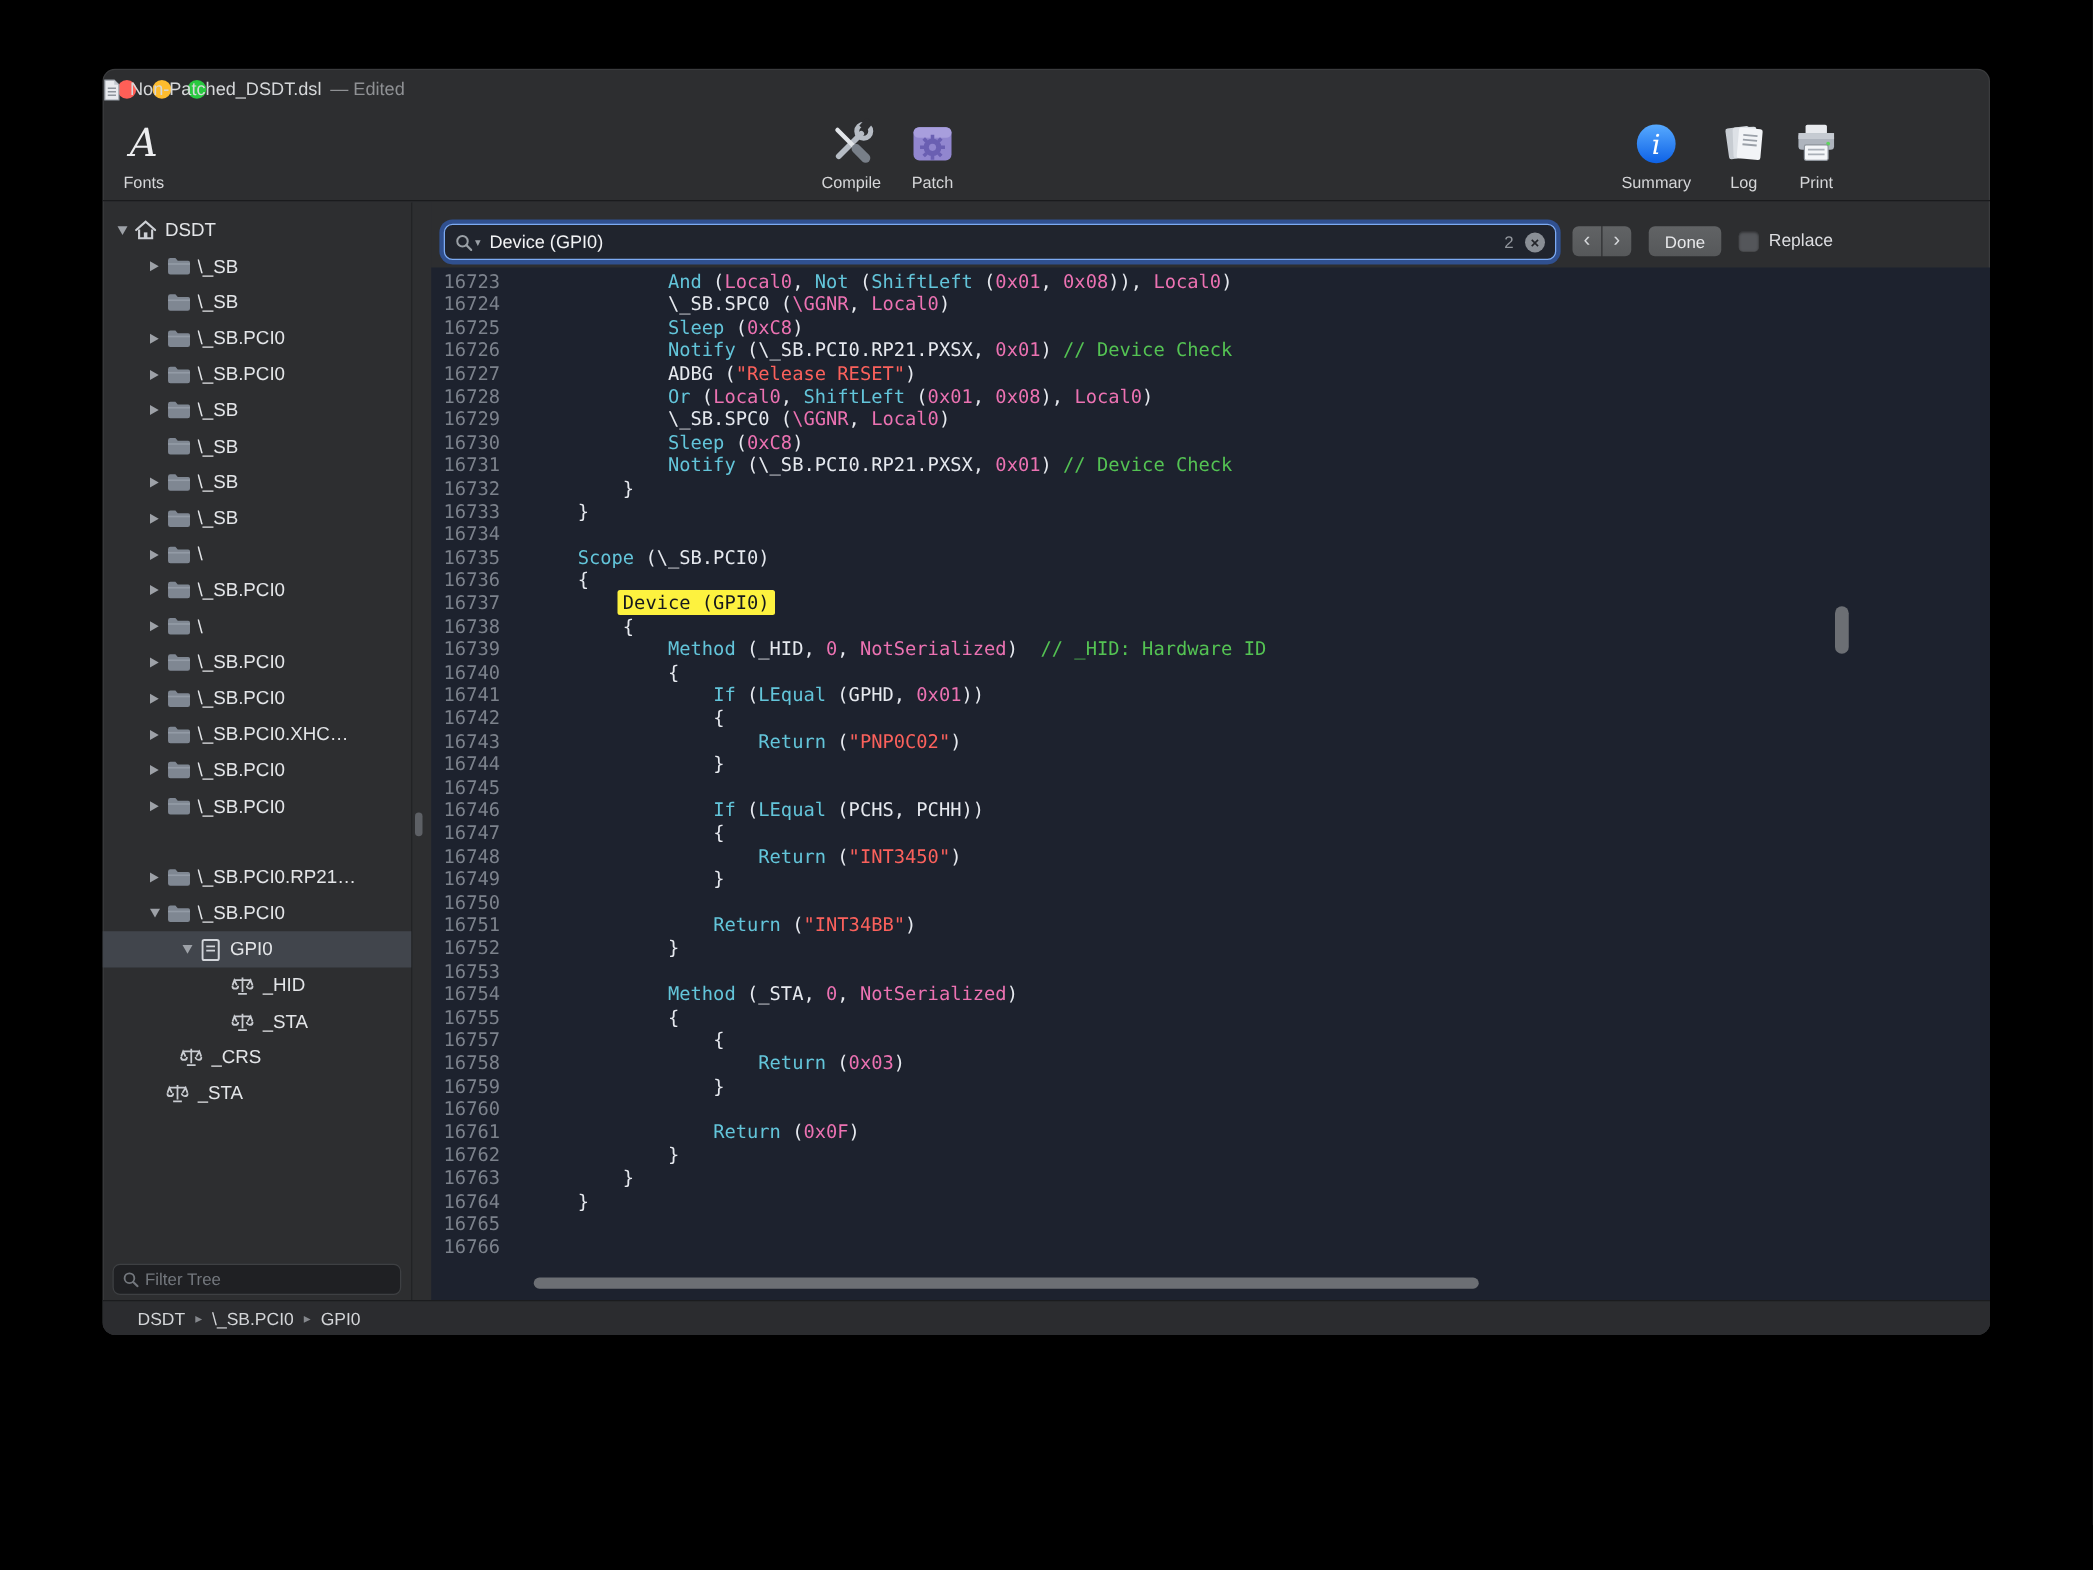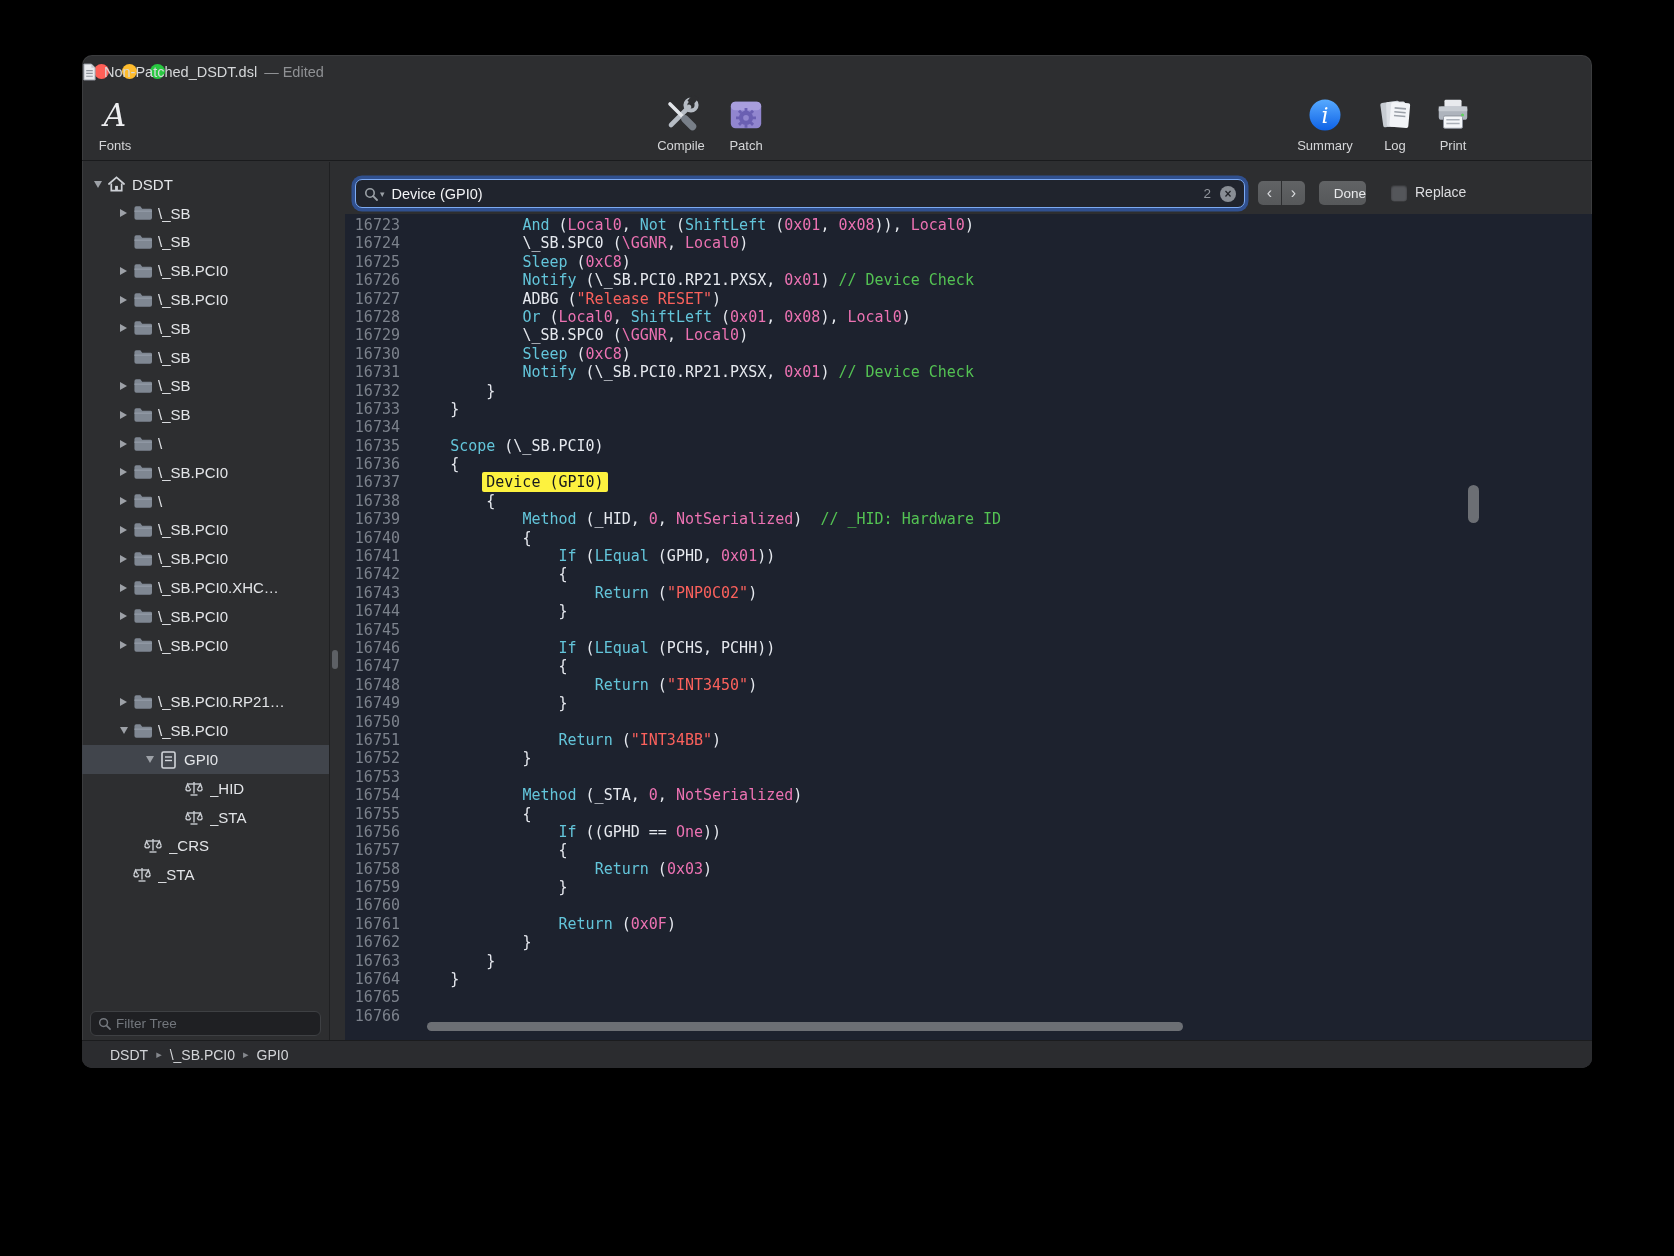--- a/index.html
+++ b/index.html
@@ -57,33 +57,33 @@
   .search-input { flex:1; min-width:0; margin-left:7px; background:transparent; border:none; outline:none;
     color:#f2f3f5; font-size:14.5px; font-family:inherit; }
   .match-count { color:#91959c; font-size:13.5px; margin-right:9px; }
   .clear-btn { width:16px; height:16px; flex:none; border-radius:50%; background:#898e95; color:#23252a;
     font-size:12px; font-weight:bold; display:flex; align-items:center; justify-content:center; line-height:1; cursor:default; }
   .nav-btns { position:absolute; left:913px; top:19px; display:flex; gap:1px; }
   .nav-btn { width:23px; height:24px; border:none; background:linear-gradient(#616365,#56585a); color:#d7d9dc;
     font-size:16px; line-height:22px; text-align:center; padding:0; }
   .nav-btn.prev { border-radius:5px 0 0 5px; }
   .nav-btn.next { border-radius:0 5px 5px 0; }
-  .done-btn { position:absolute; left:974px; top:19px; width:47px; height:24px; border:none; border-radius:5px;
-    background:linear-gradient(#616365,#56585a); color:#e8e9eb; font-size:13.5px; font-family:inherit;text-align:right; }
+  .done-btn { position:absolute; left:974px; top:19px; width:58px; height:24px; border:none; border-radius:5px;
+    background:linear-gradient(#616365,#56585a); color:#e8e9eb; font-size:13.5px; font-family:inherit; }
   .replace-check { position:absolute; left:1046px; top:23px; width:16px; height:16px; border-radius:3.5px;
     background:#54565a; box-shadow:inset 0 1px 2px rgba(0,0,0,.45), 0 0.5px 0 rgba(255,255,255,.12); }
   .replace-label { position:absolute; left:1070px; top:22px; font-size:14px; color:#dcdde0; }
 
   
   .code-area { position:absolute; top:52px; left:0; right:0; bottom:0; background:var(--editor_bg); overflow:hidden; }
   .code-lines { position:absolute; top:2px; left:0; right:0;
     font-family:"DejaVu Sans Mono",monospace; font-size:15px; line-height:18.4px; }
   .code-line { display:flex; white-space:pre; height:18.4px; }
   .lnum { flex:none; width:55px; text-align:right; color:var(--line_number); }
-  .lcode { padding-left:14px; }
+  .lcode { padding-left:26px; }
   .tok-p{color:var(--syntax_plain);} .tok-k{color:var(--syntax_keyword);} .tok-v{color:var(--syntax_value);}
   .tok-s{color:var(--syntax_string);} .tok-c{color:var(--syntax_comment);}
   .tok-hl{background:var(--highlight_bg); color:#15181d; border-radius:2px; padding:1px 4px; margin:-1px -4px;}
   .vscroll { position:absolute; left:1123px; top:271px; width:11px; height:38px; border-radius:5.5px; background:#6c6f74; }
   .hscroll { position:absolute; left:82px; top:808px; width:756px; height:9px; border-radius:4.5px; background:#6c6f74; }
 
   
   .statusbar { position:absolute; left:0; right:0; bottom:0; height:28px; background:#2b2c2f;
     border-top:1px solid #1b1c1e; display:flex; align-items:center; padding-left:28px; }
   .bc-item { color:#d3d5d8; font-size:14px; }
@@ -536,21 +536,20 @@
             <div class="code-line"><span class="lnum">16746</span><span class="lcode">                <span class="tok-k">If</span><span class="tok-p"> (</span><span class="tok-k">LEqual</span><span class="tok-p"> (PCHS, PCHH))</span></span></div>
             <div class="code-line"><span class="lnum">16747</span><span class="lcode">                <span class="tok-p">{</span></span></div>
             <div class="code-line"><span class="lnum">16748</span><span class="lcode">                    <span class="tok-k">Return</span><span class="tok-p"> (</span><span class="tok-s">"INT3450"</span><span class="tok-p">)</span></span></div>
             <div class="code-line"><span class="lnum">16749</span><span class="lcode">                <span class="tok-p">}</span></span></div>
             <div class="code-line"><span class="lnum">16750</span><span class="lcode"></span></div>
             <div class="code-line"><span class="lnum">16751</span><span class="lcode">                <span class="tok-k">Return</span><span class="tok-p"> (</span><span class="tok-s">"INT34BB"</span><span class="tok-p">)</span></span></div>
             <div class="code-line"><span class="lnum">16752</span><span class="lcode">            <span class="tok-p">}</span></span></div>
             <div class="code-line"><span class="lnum">16753</span><span class="lcode"></span></div>
             <div class="code-line"><span class="lnum">16754</span><span class="lcode">            <span class="tok-k">Method</span><span class="tok-p"> (_STA, </span><span class="tok-v">0</span><span class="tok-p">, </span><span class="tok-v">NotSerialized</span><span class="tok-p">)</span></span></div>
             <div class="code-line"><span class="lnum">16755</span><span class="lcode">            <span class="tok-p">{</span></span></div>
-            <div class="code-line"><span class="lnum">16756</span><span class="lcode">                <span class="tok-k">If</span><span class="tok-p"> ((GPHD == </span><span class="tok-v">One</span><span class="tok-p">))</span></span></div>
             <div class="code-line"><span class="lnum">16757</span><span class="lcode">                <span class="tok-p">{</span></span></div>
             <div class="code-line"><span class="lnum">16758</span><span class="lcode">                    <span class="tok-k">Return</span><span class="tok-p"> (</span><span class="tok-v">0x03</span><span class="tok-p">)</span></span></div>
             <div class="code-line"><span class="lnum">16759</span><span class="lcode">                <span class="tok-p">}</span></span></div>
             <div class="code-line"><span class="lnum">16760</span><span class="lcode"></span></div>
             <div class="code-line"><span class="lnum">16761</span><span class="lcode">                <span class="tok-k">Return</span><span class="tok-p"> (</span><span class="tok-v">0x0F</span><span class="tok-p">)</span></span></div>
             <div class="code-line"><span class="lnum">16762</span><span class="lcode">            <span class="tok-p">}</span></span></div>
             <div class="code-line"><span class="lnum">16763</span><span class="lcode">        <span class="tok-p">}</span></span></div>
             <div class="code-line"><span class="lnum">16764</span><span class="lcode">    <span class="tok-p">}</span></span></div>
             <div class="code-line"><span class="lnum">16765</span><span class="lcode"></span></div>
             <div class="code-line"><span class="lnum">16766</span><span class="lcode"></span></div>

